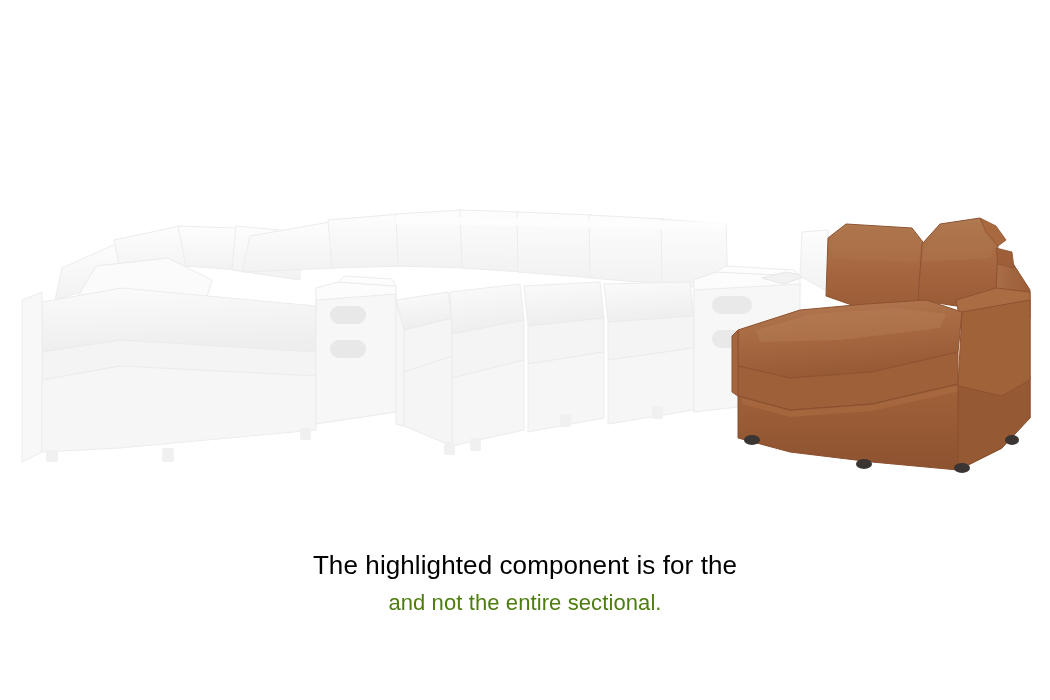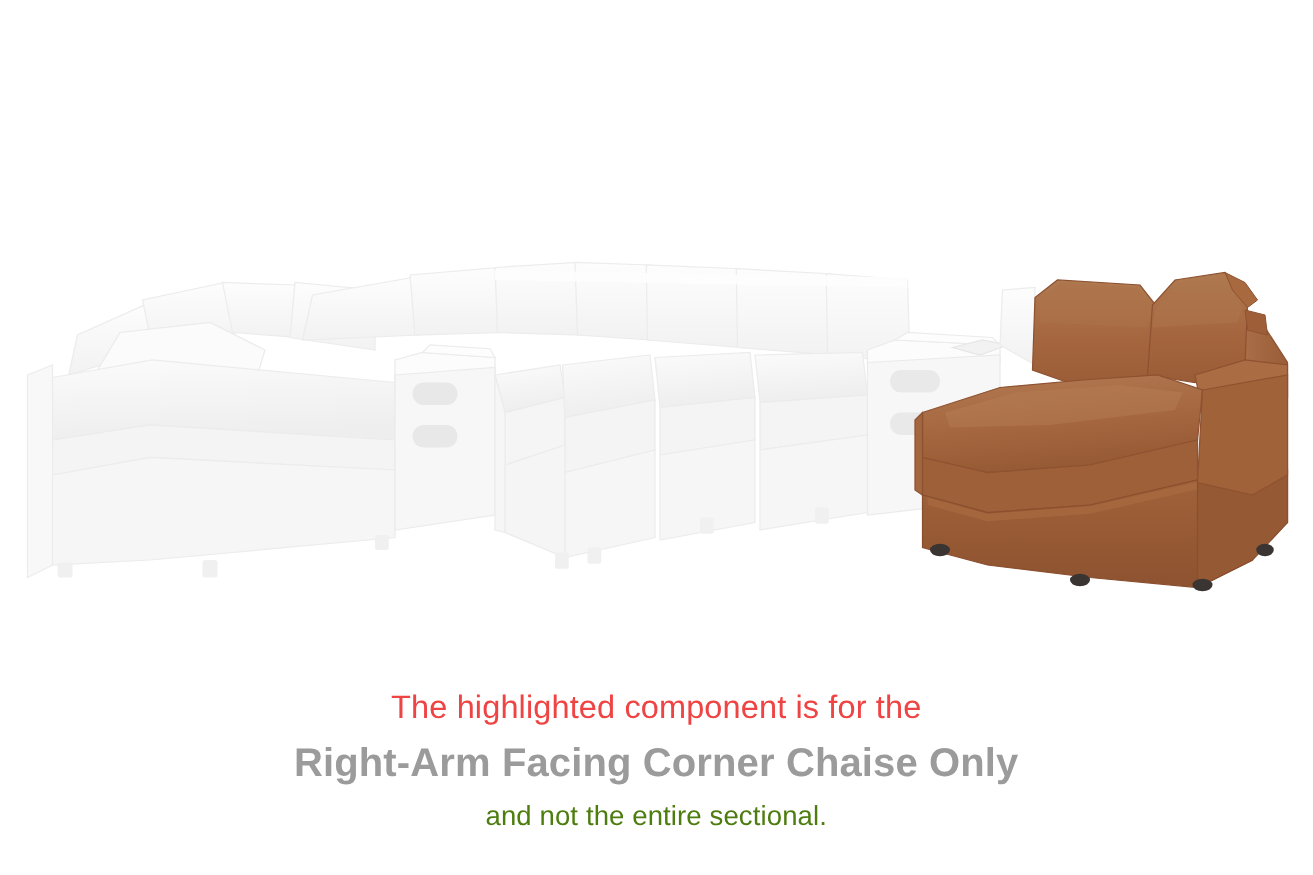--- a/index.html
+++ b/index.html
@@ -39,21 +39,21 @@
   #caption-block {
     position: absolute;
     left: 0;
     top: 548px;
     width: 1050px;
     text-align: center;
   }
   .cap-line1 {
     font-size: 26px;
     font-weight: 400;
-    color: #ef4444;
+    color: #000000;
     letter-spacing: 0.1px;
     line-height: 34px;
     white-space: nowrap;
   }
   .cap-line2 {
     font-size: 32px;
     font-weight: 700;
     color: #9b9b9b;
     letter-spacing: 0.1px;
     line-height: 44px;
@@ -230,17 +230,16 @@
         <ellipse cx="752" cy="440" rx="8" ry="5" fill="#3a3533"></ellipse>
         <ellipse cx="864" cy="464" rx="8" ry="5" fill="#3a3533"></ellipse>
         <ellipse cx="962" cy="468" rx="8" ry="5" fill="#3a3533"></ellipse>
         <ellipse cx="1012" cy="440" rx="7" ry="5" fill="#3a3533"></ellipse>
       </g>
     </svg>
   </div>
 
   <div id="caption-block">
     <div class="cap-line1">The highlighted component is for the</div>
-    <div class="cap-line2">Right-Arm Facing Corner Chaise Only</div>
     <div class="cap-line3">and not the entire sectional.</div>
   </div>
 
 </div>
 
 </body></html>

